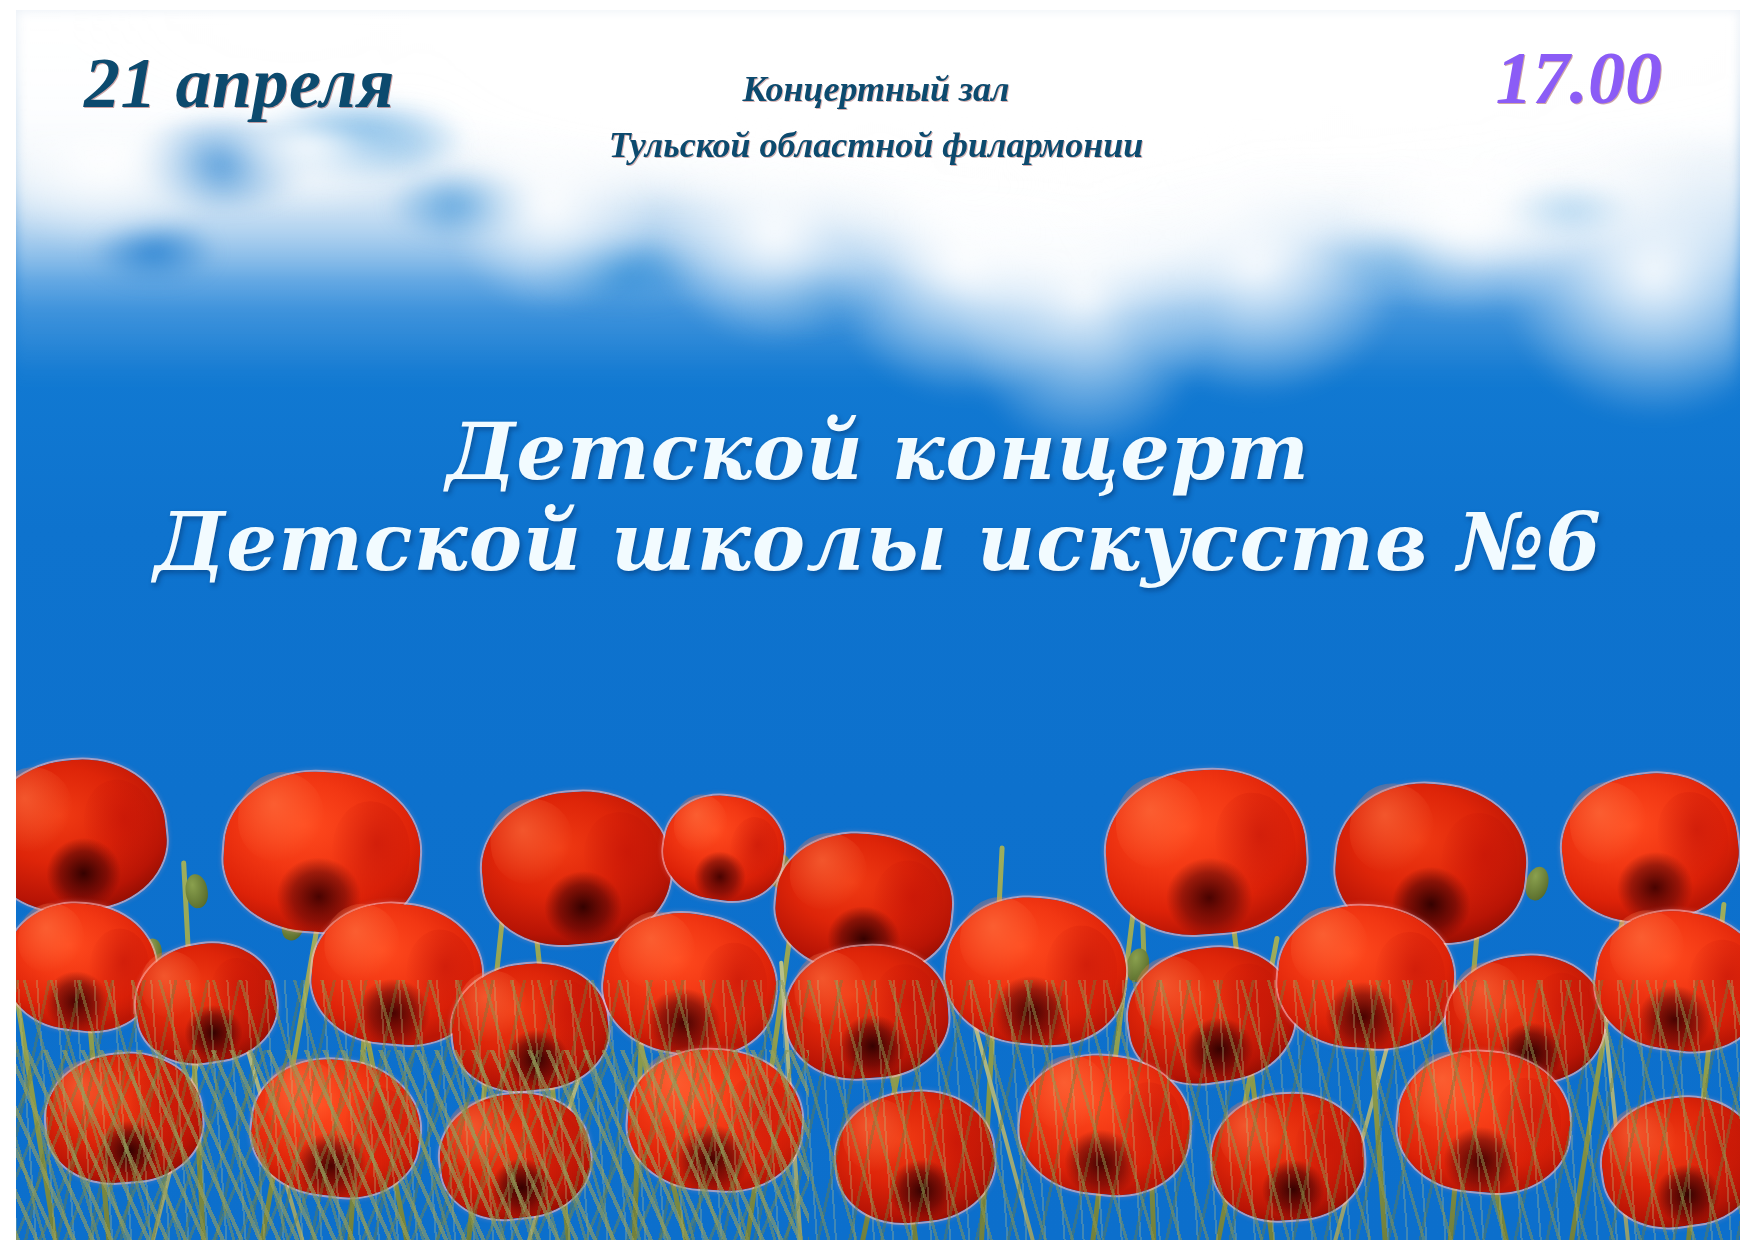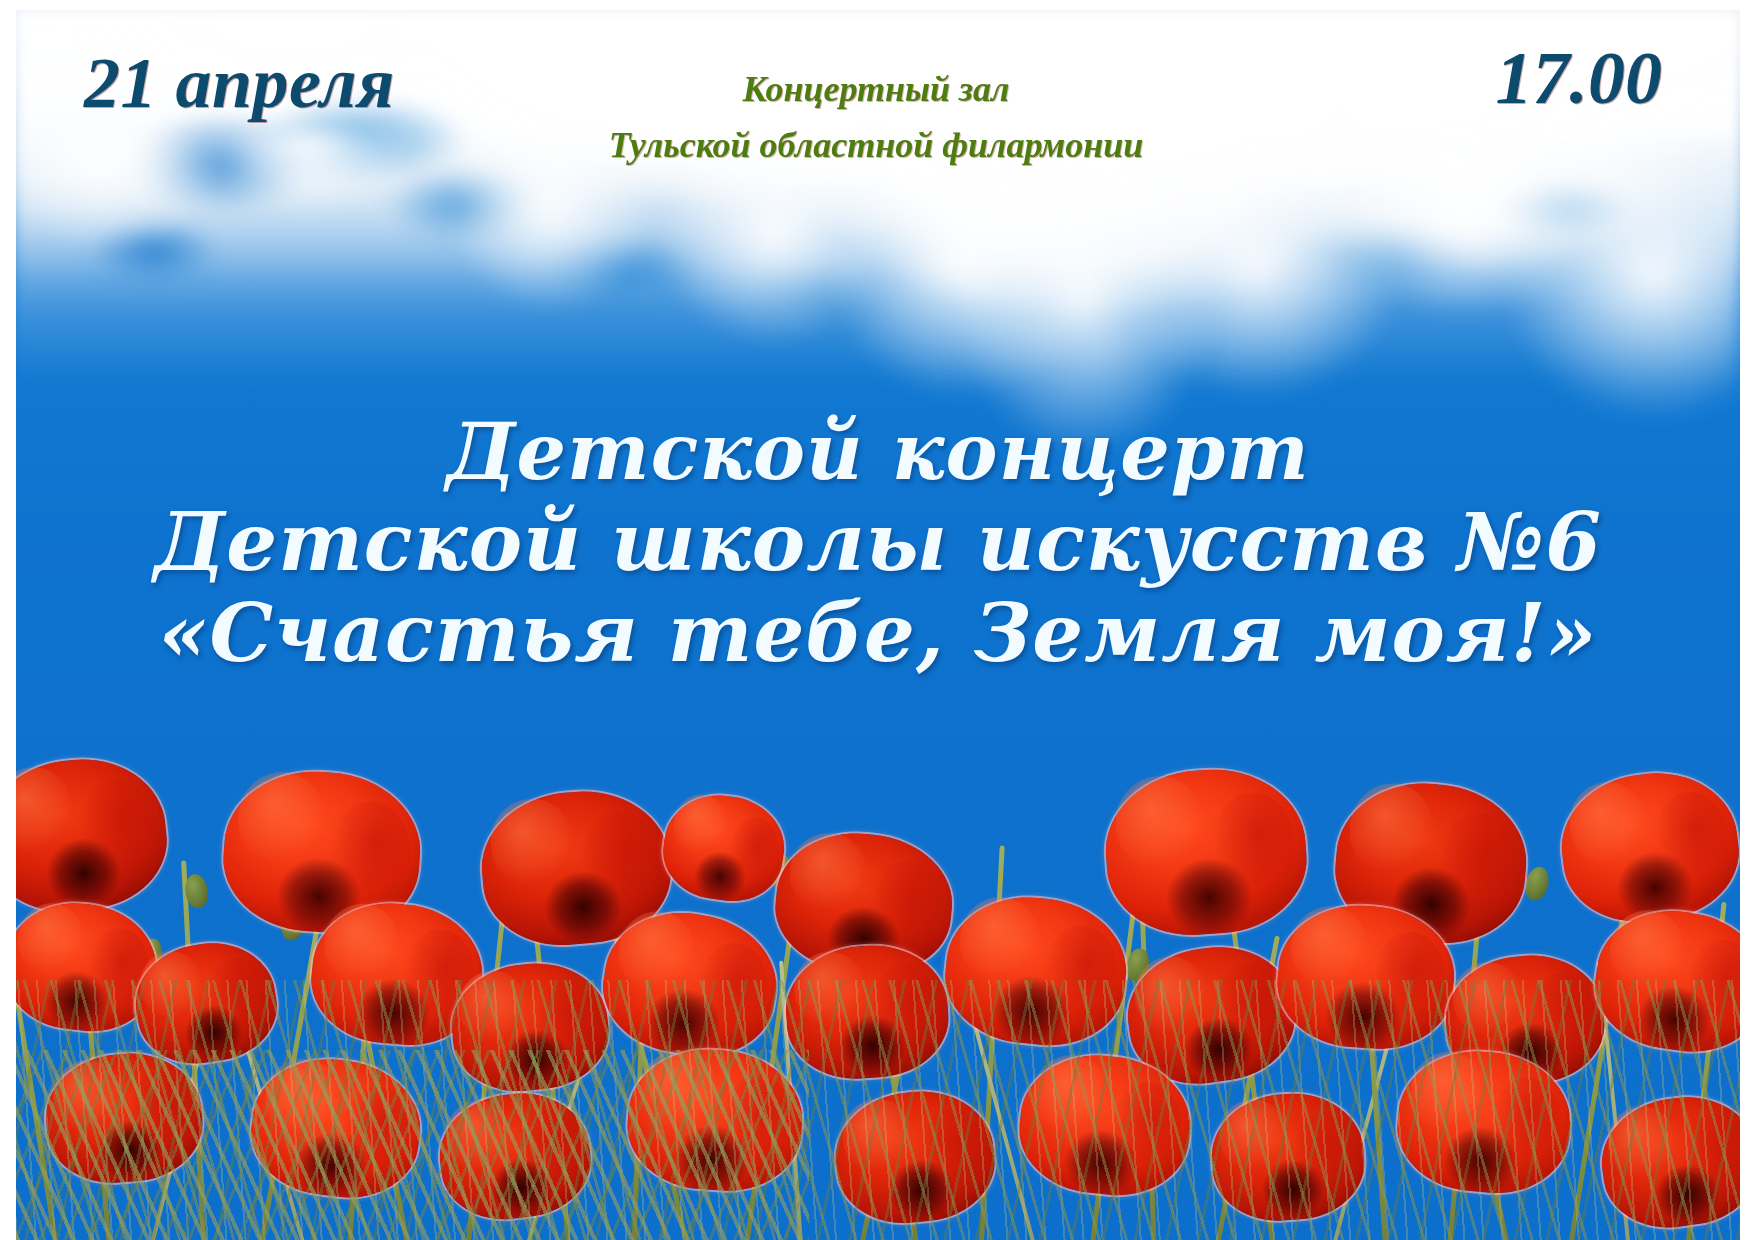--- a/index.html
+++ b/index.html
@@ -101,36 +101,36 @@
     letter-spacing: 0.5px;
     text-shadow: 1px 1px 0 rgba(120,0,0,0.35);
     white-space: nowrap;
   }
   .hdr-venue {
     position: absolute;
     left: 480px;
     top: 52px;
     width: 760px;
     text-align: center;
-    color: #4d7c0f;
+    color: #0c4a6e;
     font-style: italic;
     font-weight: 700;
     font-size: 36px;
     line-height: 1.55;
     text-shadow: 1px 1px 0 rgba(120,0,0,0.3);
   }
   .hdr-venue .l2 { display:block;font-style:italic; }
   .hdr-time {
     position: absolute;
     right: 78px;
     top: 26px;
     font-size: 74px;
     font-style: italic;
     font-weight: 700;
-    color: #0c4a6e;
+    color: #8b5cf6;
     text-shadow: 1px 1px 0 rgba(120,0,0,0.35);
     white-space: nowrap;
   }
 
   
   .title-block {
     position: absolute;
     left: 0;
     top: 398px;
     width: 100%;
@@ -242,21 +242,20 @@
     <div class="hdr-venue">
       <span class="l1">Концертный зал</span>
       <span class="l2">Тульской областной филармонии</span>
     </div>
 
     <div class="hdr-time">17.00</div>
 
     <div class="title-block">
       <span class="title-line tl1">Детской концерт</span>
       <span class="title-line tl2">Детской школы искусств №6</span>
-      <span class="title-line tl3">«Счастья тебе, Земля моя!»</span>
     </div>
 
     <div class="field">
 
       <div class="stem" style="left:40px;  height:360px; transform:rotate(-9deg);"></div>
       <div class="stem" style="left:92px;  height:430px; transform:rotate(-5deg);"></div>
       <div class="stem pale" style="left:130px; height:300px; transform:rotate(14deg);"></div>
       <div class="stem" style="left:186px; height:400px; transform:rotate(-3deg);"></div>
       <div class="stem" style="left:240px; height:345px; transform:rotate(10deg);"></div>
       <div class="stem pale" style="left:290px; height:290px; transform:rotate(-16deg);"></div>

